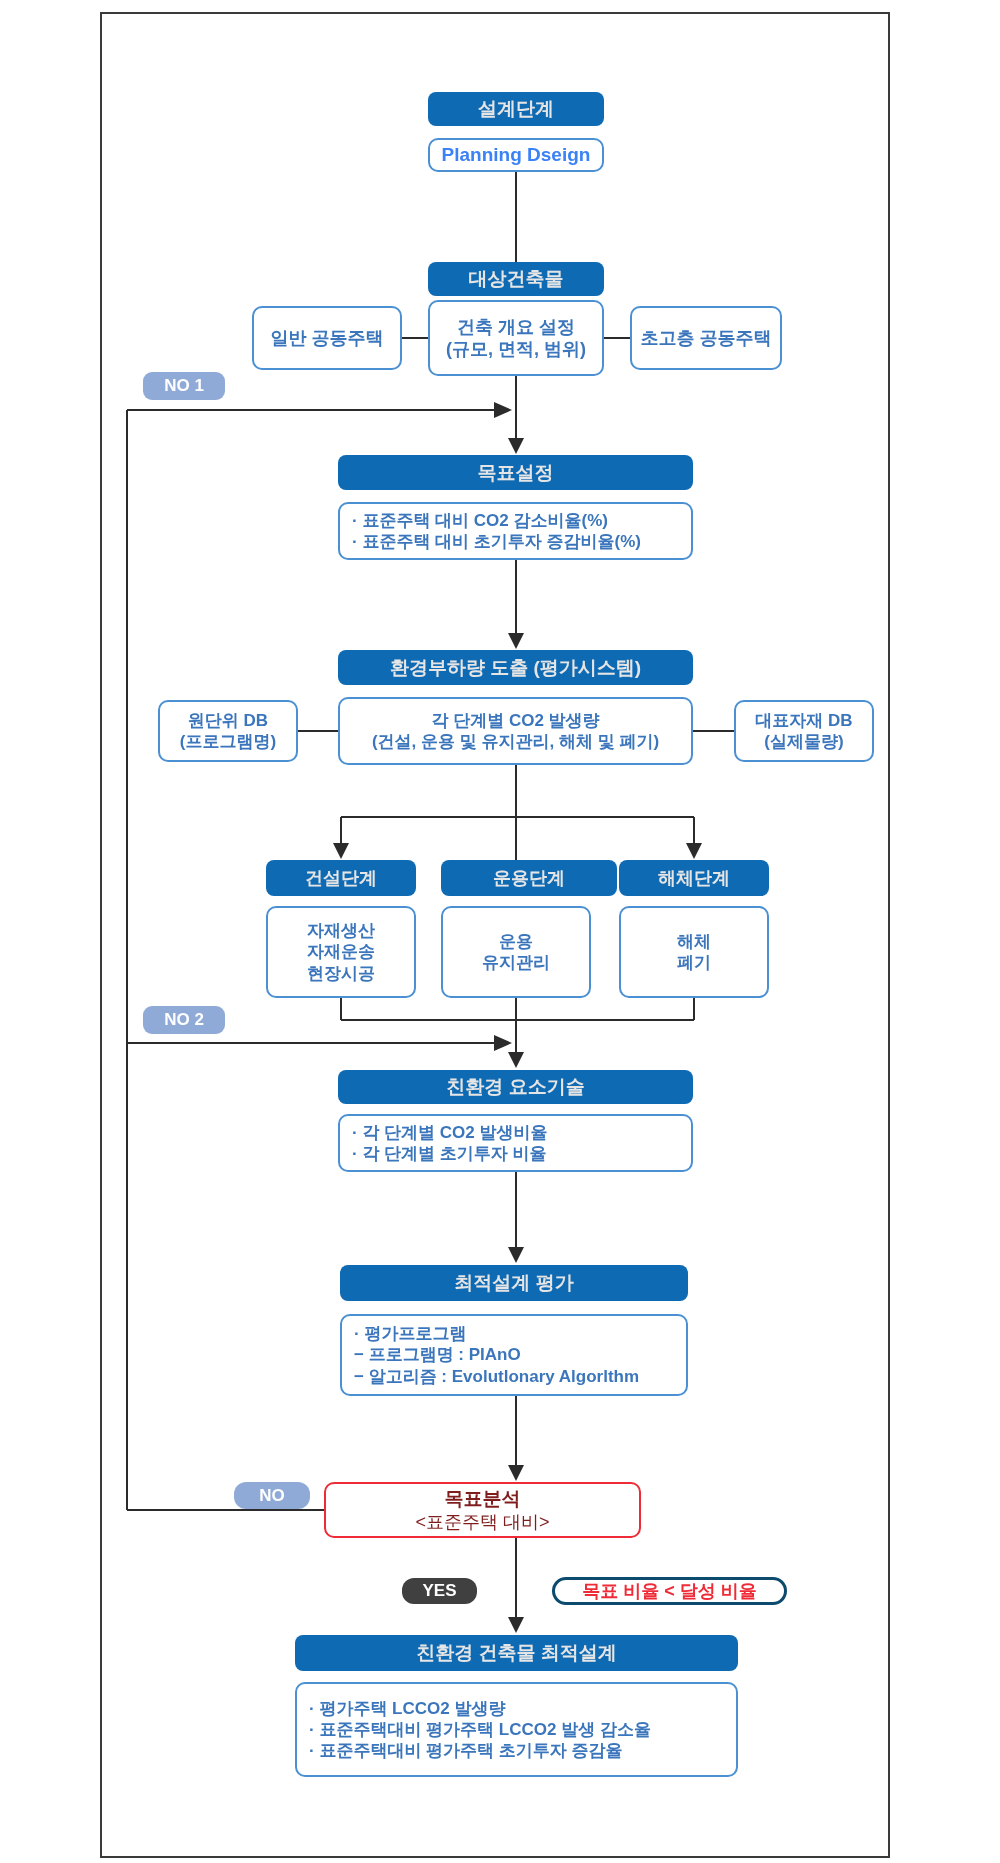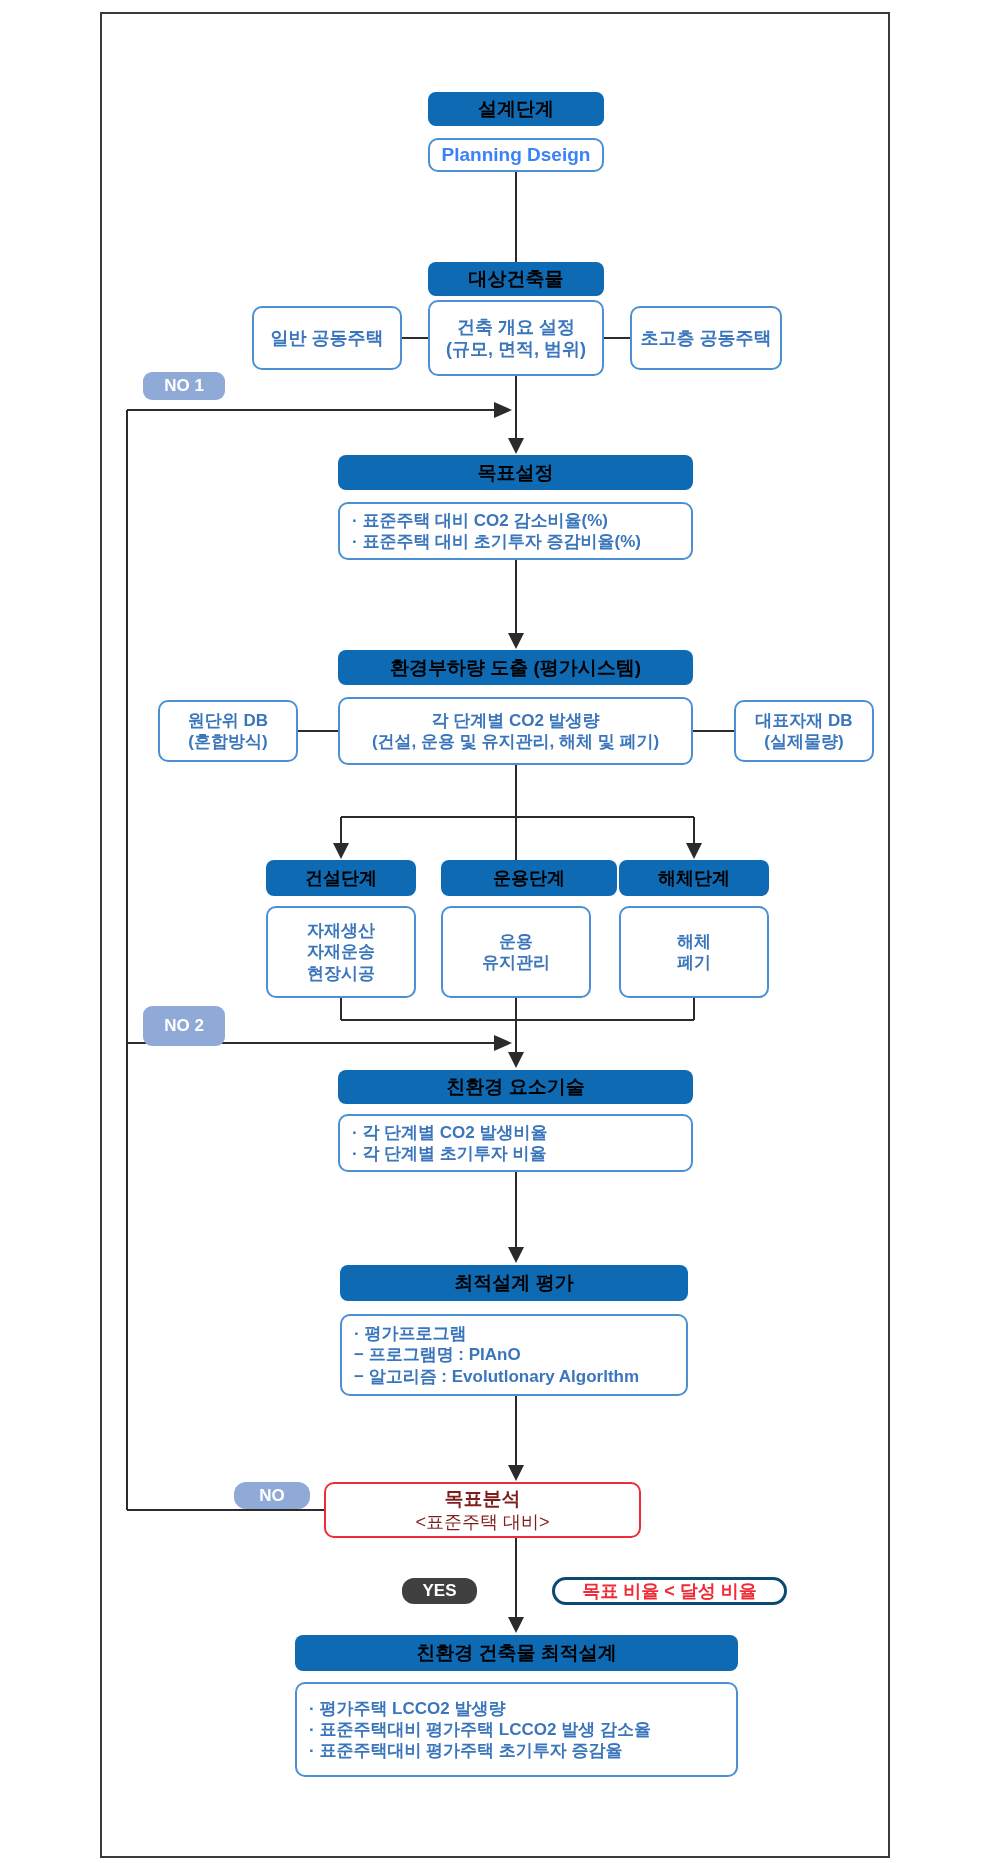--- a/index.html
+++ b/index.html
@@ -8,21 +8,21 @@
     font-family:"Liberation Sans","DejaVu Sans",sans-serif;overflow:hidden;
   }
   #frame{
     position:absolute;left:100px;top:12px;width:786px;height:1842px;
     border:2px solid #3a3a3a;background:transparent;
   }
   svg.wires{position:absolute;left:0;top:0;width:1000px;height:1863px;}
   .node{position:absolute;box-sizing:border-box;display:flex;flex-direction:column;
         align-items:center;justify-content:center;line-height:1.25;}
   .bar{
-    background:#0f6ab4;color:#000000;font-weight:bold;font-size:19px;
+    background:#0f6ab4;color:#e5e5e5;font-weight:bold;font-size:19px;
     border-radius:8px;
   }
   .wbox{
     background:#ffffff;border:2px solid #4a90d2;border-radius:10px;
     color:#3b76bc;font-size:18px;font-weight:600;text-align:center;
   }
   .wbox.bullets{align-items:flex-start;text-align:left;padding:22px 12px;font-size:17px;}
   .wbox.bullets div{white-space:nowrap;}
   .badge{
     background:#8faad7;color:#ffffff;font-weight:bold;font-size:17px;
@@ -109,21 +109,21 @@
 
   <div class="node wbox bullets" style="left:338px;top:502px;width:355px;height:58px;">
     <div>· 표준주택 대비 CO2 감소비율(%)</div>
     <div>· 표준주택 대비 초기투자 증감비율(%)</div>
   </div>
 
   <div class="node bar" style="left:338px;top:650px;width:355px;height:35px;">환경부하량 도출 (평가시스템)</div>
 
   <div class="node wbox" style="left:158px;top:700px;width:140px;height:62px;font-size:17px;">
     <div>원단위 DB</div>
-    <div>(혼합방식)</div>
+    <div>(프로그램명)</div>
   </div>
 
   <div class="node wbox" style="left:338px;top:697px;width:355px;height:68px;font-size:17px;">
     <div>각 단계별 CO2 발생량</div>
     <div>(건설, 운용 및 유지관리, 해체 및 폐기)</div>
   </div>
 
   <div class="node wbox" style="left:734px;top:700px;width:140px;height:62px;font-size:17px;">
     <div>대표자재 DB</div>
     <div>(실제물량)</div>
@@ -142,21 +142,21 @@
   <div class="node wbox" style="left:441px;top:906px;width:150px;height:92px;font-size:17px;">
     <div>운용</div>
     <div>유지관리</div>
   </div>
 
   <div class="node wbox" style="left:619px;top:906px;width:150px;height:92px;font-size:17px;">
     <div>해체</div>
     <div>폐기</div>
   </div>
 
-  <div class="node badge" style="left:143px;top:1006px;width:82px;height:40px;">NO 2</div>
+  <div class="node badge" style="left:143px;top:1006px;width:82px;height:28px;">NO 2</div>
 
   <div class="node bar" style="left:338px;top:1070px;width:355px;height:34px;">친환경 요소기술</div>
 
   <div class="node wbox bullets" style="left:338px;top:1114px;width:355px;height:58px;">
     <div>· 각 단계별 CO2 발생비율</div>
     <div>· 각 단계별 초기투자 비율</div>
   </div>
 
   <div class="node bar" style="left:340px;top:1265px;width:348px;height:36px;">최적설계 평가</div>
 

